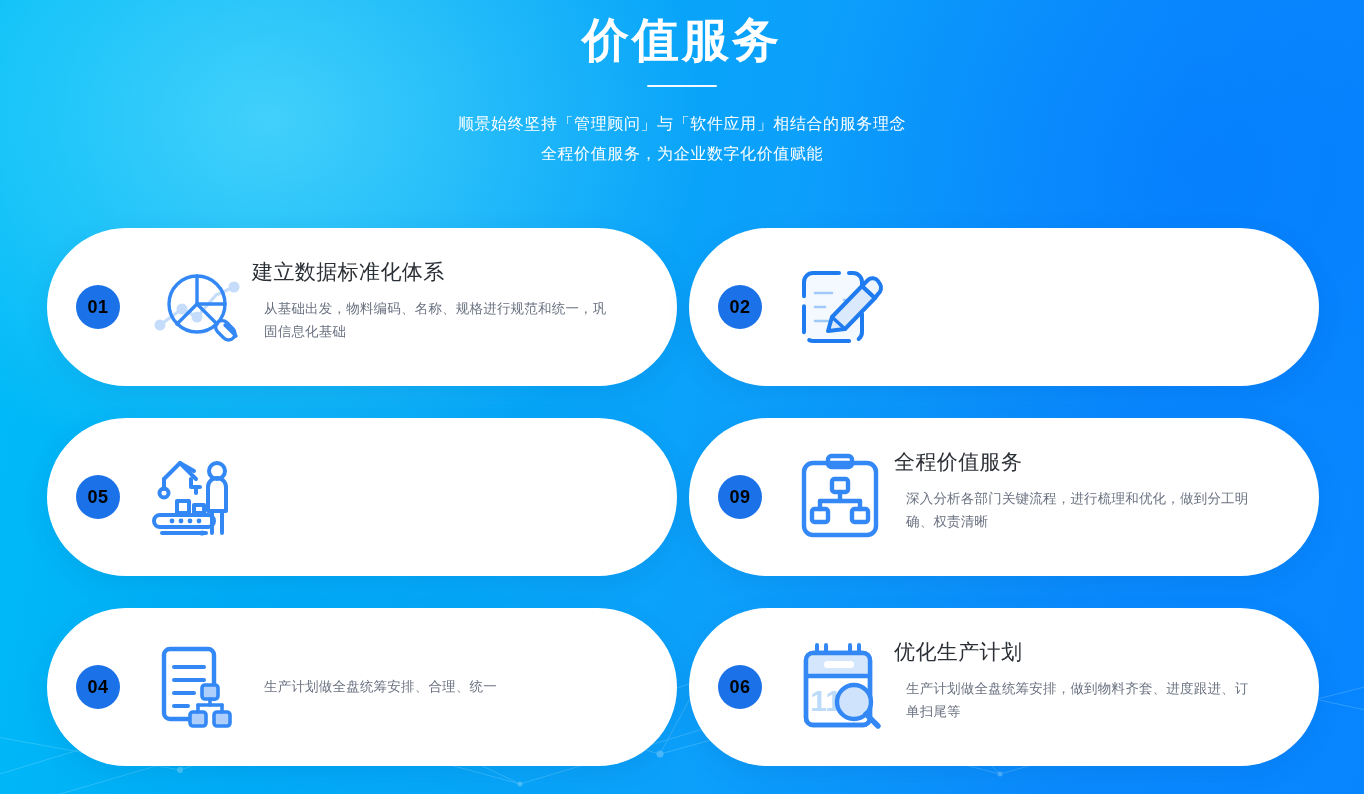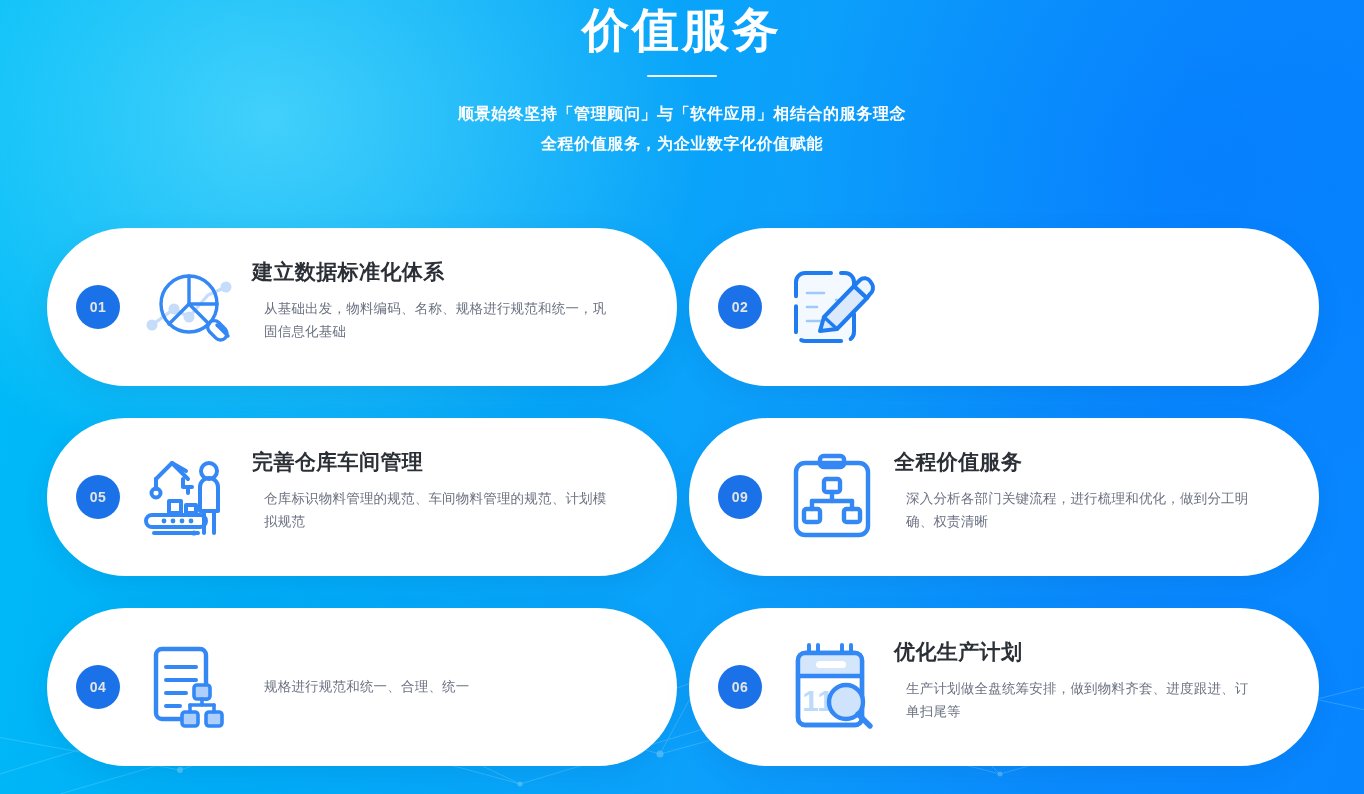--- a/index.html
+++ b/index.html
@@ -27,60 +27,60 @@
   
   .netpattern{
     position:absolute;left:0;bottom:0;width:1364px;height:210px;
     opacity:.40;pointer-events:none;
   }
   .netpattern svg{display:block;width:100%;height:100%;}
 
   
   .header{position:absolute;left:0;top:0;width:1364px;text-align:center;z-index:5;}
   .page-title{
-    margin:0;padding-top:2px;
+    margin:0;padding-top:12px;
     font-size:47px;line-height:1.18;font-weight:700;color:#ffffff;
     letter-spacing:3px;
   }
   .title-rule{
     width:70px;height:2px;background:#ffffff;margin:18px auto 0;opacity:.95;border-radius:1px;
   }
   .subtitle{
     margin:22px auto 0;width:900px;
-    font-size:16px;line-height:1.85;color:#ffffff;letter-spacing:.6px;font-weight:700;
+    font-size:16px;line-height:1.85;color:#ffffff;letter-spacing:.6px;font-weight:400;
   }
   .subtitle .ln{display:block;}
 
   
   .cards{
     position:absolute;left:47px;top:228px;width:1272px;
     display:grid;grid-template-columns:630px 630px;column-gap:12px;row-gap:32px;
     z-index:6;
   }
   .card{
     position:relative;height:158px;background:#ffffff;border-radius:79px;
     display:flex;align-items:center;
     box-shadow:0 8px 26px rgba(0,60,140,.10);
     box-sizing:border-box;
   }
   .badge{
     flex:0 0 auto;width:44px;height:44px;border-radius:50%;
-    background:#1b72e8;color:#e5e5e5;
+    background:#1b72e8;color:#000000;
     display:flex;align-items:center;justify-content:center;
-    font-size:14px;font-weight:700;letter-spacing:.5px;
+    font-size:18px;font-weight:700;letter-spacing:.5px;
     margin-left:29px;
   }
   .card-icon{
     flex:0 0 auto;width:104px;height:104px;margin-left:22px;
-    display:flex;align-items:center;justify-content:flex-start;
+    display:flex;align-items:center;justify-content:flex-end;
   }
   .card-icon svg{display:block;}
   .card-text{flex:1 1 auto;padding-right:26px;margin-left:6px;}
   .card-title{
-    margin:0 0 13px 0;font-size:21px;line-height:1.2;color:#2b2f36;font-weight:700;
+    margin:0 0 13px 0;font-size:21px;line-height:1.2;color:#2b2f36;font-weight:400;
     letter-spacing:.4px;
   }
   .card-desc{
     margin:12px;font-size:13.5px;line-height:1.72;color:#6a7180;letter-spacing:.2px;
     max-width:352px;
   }
   .card.c2 .card-desc,.card.c4 .card-desc,.card.c6 .card-desc{max-width:350px;}
 </style>
 </head>
 <body>
@@ -207,24 +207,20 @@
           </g>
           <g fill="#3388f5">
             <circle cx="22" cy="72" r="2.4"></circle>
               <circle cx="31" cy="72" r="2.4"></circle>
             <circle cx="40" cy="72" r="2.4"></circle>
               <circle cx="49" cy="72" r="2.4"></circle>
             <circle cx="52" cy="84" r="2.6"></circle>
           </g>
         </svg>
       </div>
-      <div class="card-text">
-        <h3 class="card-title">完善仓库车间管理</h3>
-        <p class="card-desc">仓库标识物料管理的规范、车间物料管理的规范、计划模拟规范</p>
-      </div>
     </div>
 
     <div class="card c4">
       <div class="badge">09</div>
       <div class="card-icon">
         <svg width="96" height="96" viewBox="0 0 96 96">
           <g fill="none" stroke="#3388f5" stroke-width="4.4" stroke-linejoin="round" stroke-linecap="round">
             <rect x="12" y="14" width="72" height="72" rx="9"></rect>
             <rect x="36" y="7" width="24" height="11" rx="3.5"></rect>
             <rect x="40" y="30" width="16" height="13" rx="2.5"></rect>
@@ -262,21 +258,21 @@
           </g>
           <g fill="none" stroke="#3388f5" stroke-width="3.6" stroke-linecap="round">
             <path d="M60 60 L60 66"></path>
               <path d="M48 66 L72 66"></path>
             <path d="M48 66 L48 73"></path>
               <path d="M72 66 L72 73"></path>
           </g>
         </svg>
       </div>
       <div class="card-text">
-        <p class="card-desc">规格进行规范和统一、合理、统一</p>
+        <p class="card-desc">生产计划做全盘统筹安排、合理、统一</p>
       </div>
     </div>
 
     <div class="card c6">
       <div class="badge">06</div>
       <div class="card-icon">
         <svg width="96" height="96" viewBox="0 0 96 96">
 
           <g fill="none" stroke="#3388f5" stroke-width="4" stroke-linecap="round">
             <path d="M25 6 L25 20"></path>

